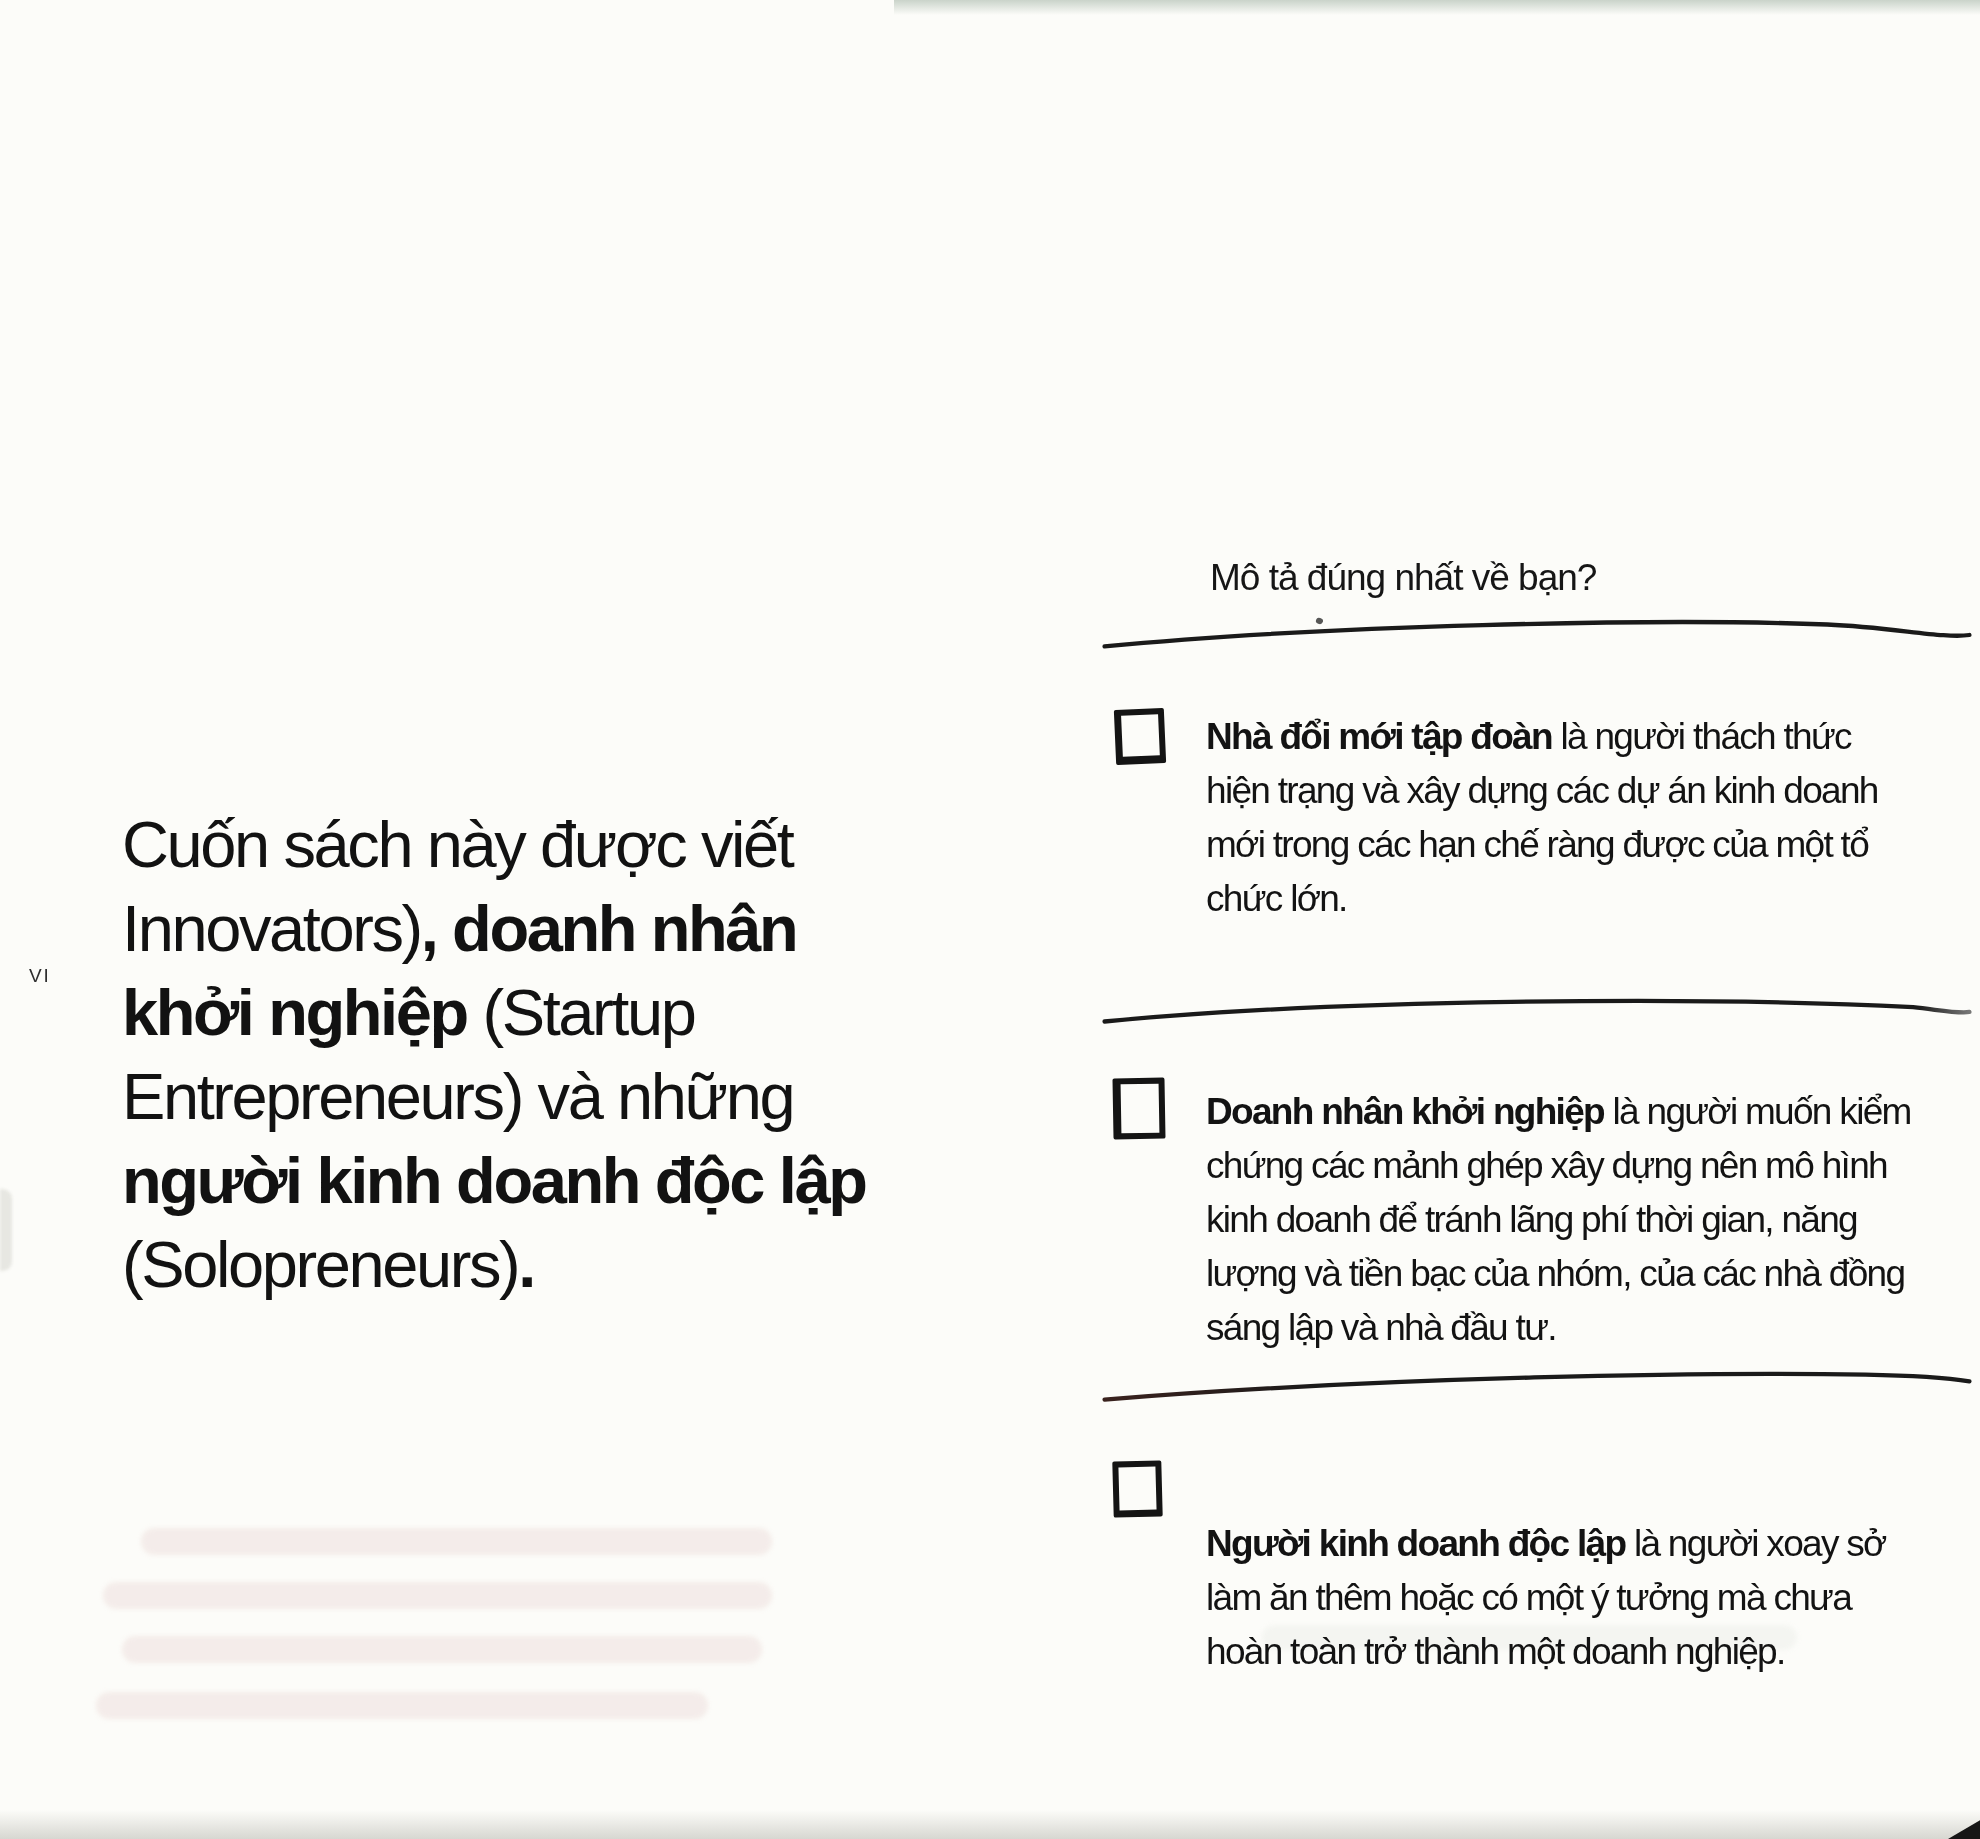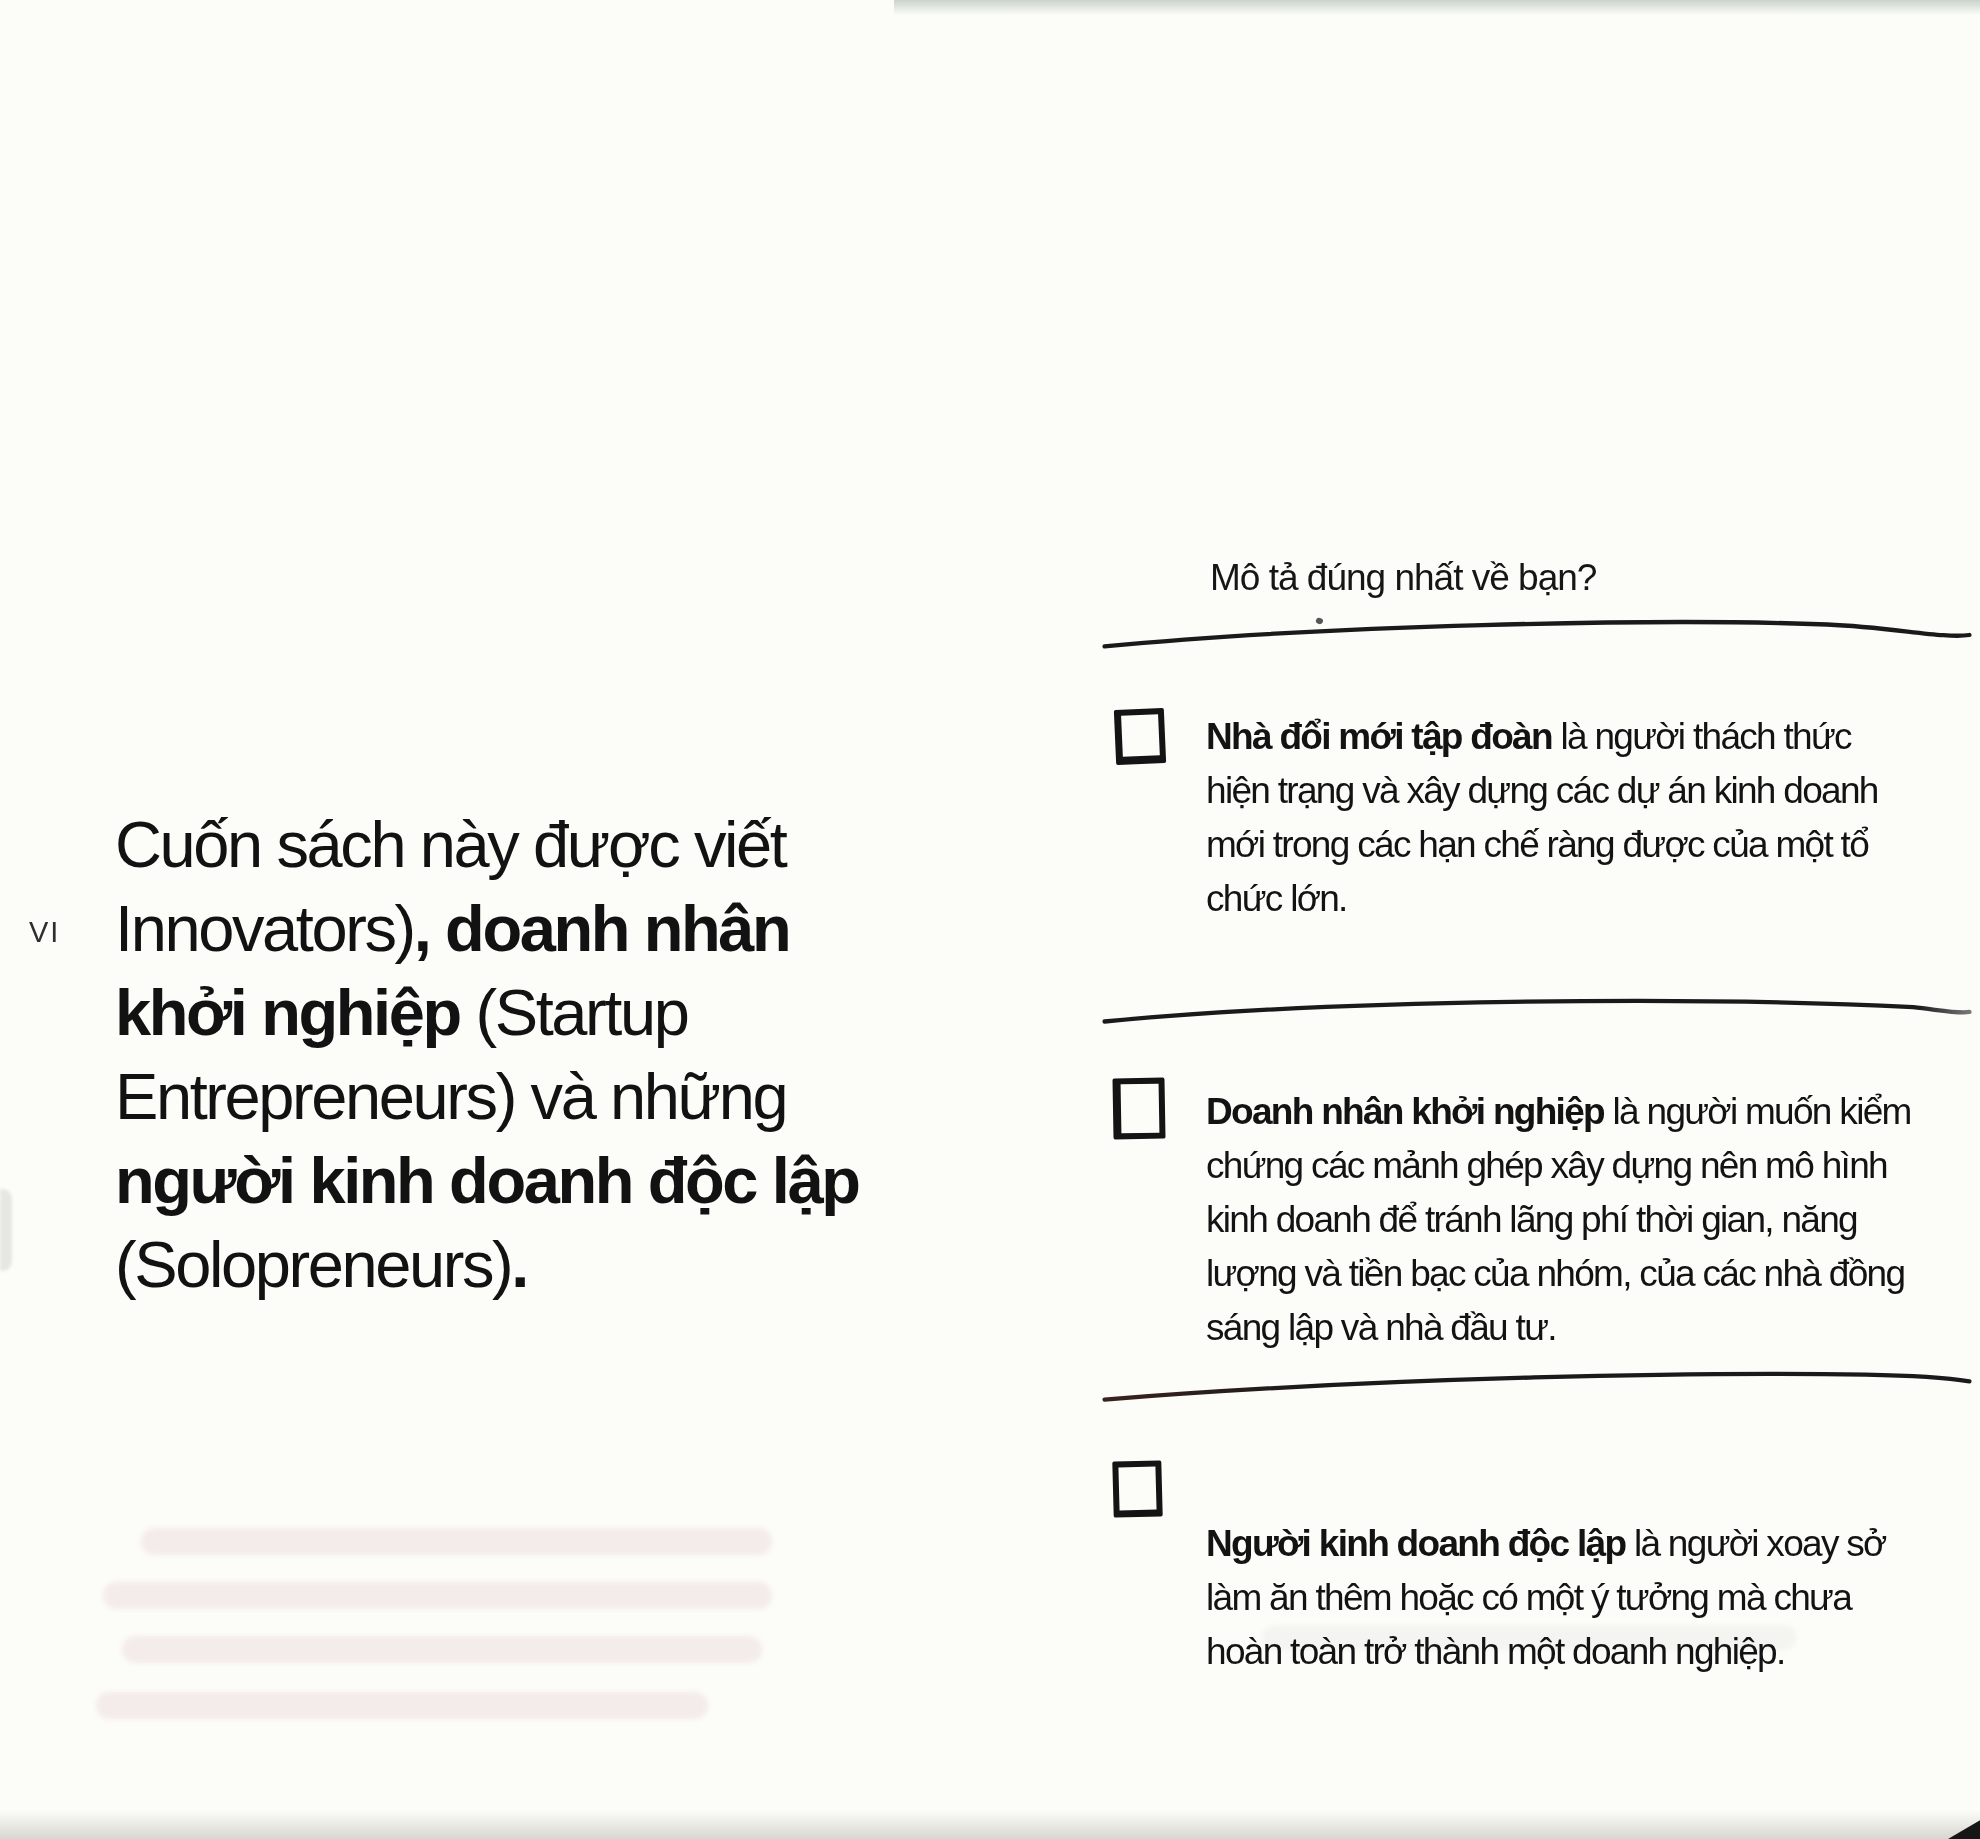--- a/index.html
+++ b/index.html
@@ -3,28 +3,28 @@
 <meta charset="utf-8">
 <style>
   html,body{margin:0;padding:0;background:#fcfcf9;}
   #page{
     position:relative;width:1981px;height:1839px;overflow:hidden;
     background:#fcfcf9;color:#141414;
     font-family:"Liberation Sans","DejaVu Sans",sans-serif;
   }
   
   .page-marker{
-    position:absolute;left:29px;top:916px;
-    font-size:29px;letter-spacing:1.9px;color:#2e2e2e;
+    position:absolute;left:29px;top:965px;
+    font-size:19px;letter-spacing:1.9px;color:#2e2e2e;
   }
   .intro{
     position:absolute;left:115px;top:803px;
     font-size:65px;letter-spacing:-2.4px;line-height:84px;color:#121212;
   }
-  .intro .tline{height:84px;line-height:84px;white-space:nowrap;}
+  .intro .tline{height:84px;line-height:84px;white-space:nowrap;margin-left:7px;}
   .b{font-weight:700;}
   
   .survey-question{
     position:absolute;left:1210px;top:557px;
     font-size:37px;letter-spacing:-1px;color:#161616;white-space:nowrap;
   }
   .q-dot{
     position:absolute;left:1316px;top:618px;width:6.7px;height:5.7px;
     background:#3a3a3a;border-radius:50% 40% 60% 50%;transform:rotate(20deg);opacity:.85;
   }

